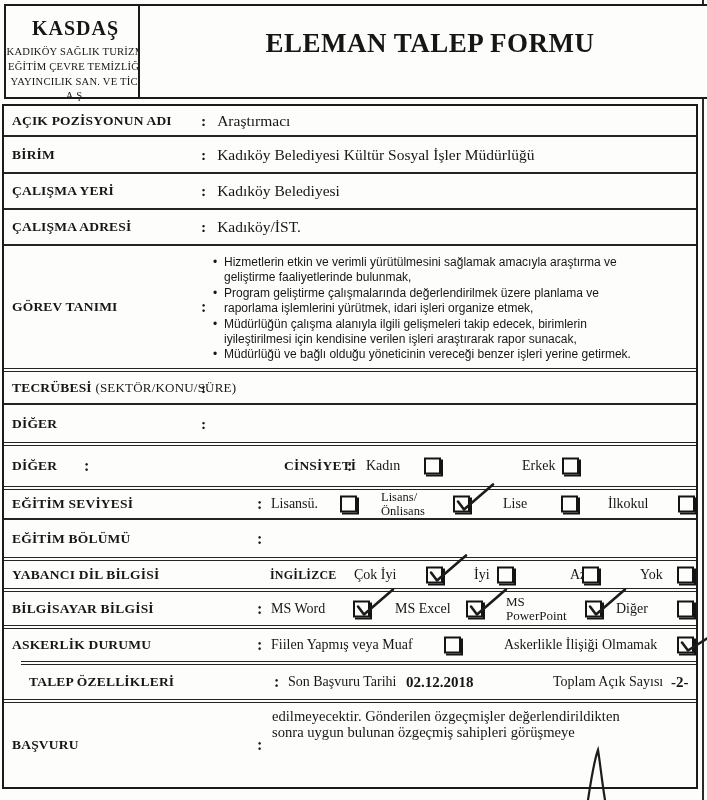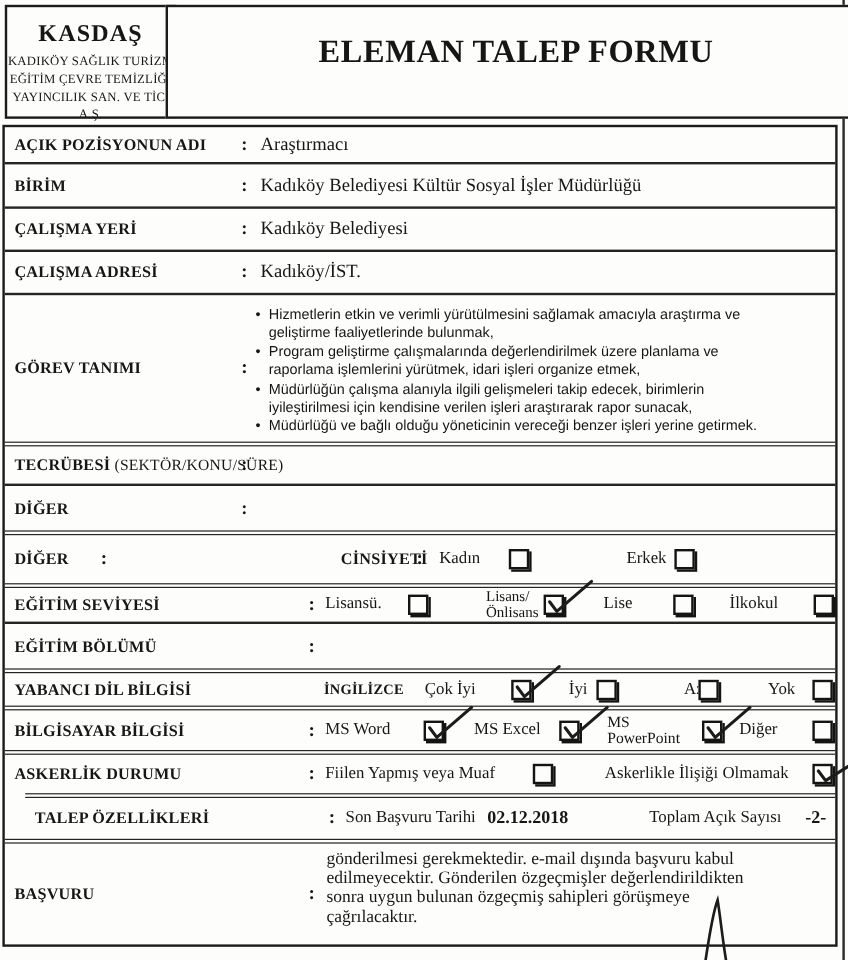--- a/index.html
+++ b/index.html
@@ -160,21 +160,21 @@
       <span class="cb" style="left:420px;"></span>
       <span class="abs opt" style="left:518px;">Erkek</span>
       <span class="cb" style="left:558px;"></span>
     </div>
 
     <div class="row dbl" id="r9">
       <span class="lbl">EĞİTİM SEVİYESİ</span>
       <span class="abs colon" style="left:253px;">:</span>
       <span class="abs opt" style="left:267px;">Lisansü.</span>
       <span class="cb" style="left:336px;"></span>
-      <span class="abs small2" style="left:377px;margin-left:24px;">Lisans/
+      <span class="abs small2" style="left:377px;">Lisans/
 Önlisans</span>
       <span class="cb" style="left:449px;">
           <svg class="tick" viewBox="0 0 46 33">
             <path class="tickpath" d="M7 21 L13 29 L42 4"></path>
           </svg>
         </span>
       <span class="abs opt" style="left:499px;">Lise</span>
       <span class="cb" style="left:557px;"></span>
       <span class="abs opt" style="left:604px;">İlkokul</span>
       <span class="cb" style="left:674px;"></span>
@@ -240,32 +240,30 @@
             <path class="tickpath" d="M7 21 L13 29 L56 2"></path>
           </svg>
         </span>
     </div>
 
     <div class="row dbl" id="r14">
       <span class="lbl">TALEP ÖZELLİKLERİ</span>
       <span class="abs colon" style="left:253px;">:</span>
       <span class="abs opt" style="left:267px;">Son Başvuru Tarihi</span>
       <span class="abs boldv" style="left:385px;">02.12.2018</span>
-      <span class="abs opt" style="left:520px;">Toplam Açık Sayısı</span>
+      <span class="abs opt" style="left:532px;">Toplam Açık Sayısı</span>
       <span class="abs boldv" style="left:650px;">-2-</span>
     </div>
 
     <div class="row dbl" id="r15">
       <span class="lbl">BAŞVURU</span>
       <span class="abs colon" style="left:253px;">:</span>
       <div class="apply-text">
-        <div>gönderilmesi gerekmektedir. e-mail dışında başvuru kabul</div>
         <div>edilmeyecektir. Gönderilen özgeçmişler değerlendirildikten</div>
         <div>sonra uygun bulunan özgeçmiş sahipleri görüşmeye</div>
-        <div>çağrılacaktır.</div>
       </div>
     </div>
 
   </div>
 
   <svg class="pen" style="left:578px; top:746px;" width="44" height="56" viewBox="0 0 44 56">
     <path d="M10 54 C13 34 17 12 20 4 C22 16 24 36 27 54" fill="none" stroke="#1c1c1c" stroke-width="2.2" stroke-linecap="round"></path>
   </svg>
 </div>
 

